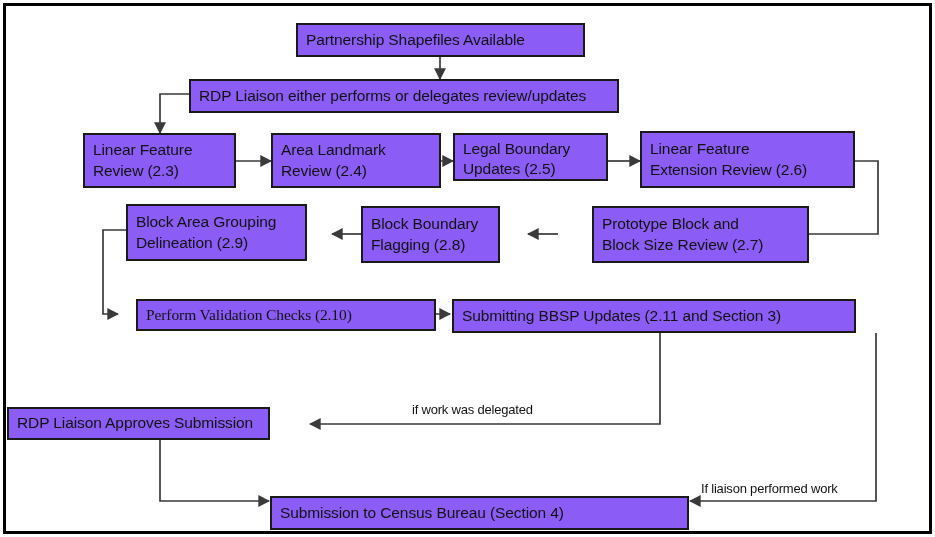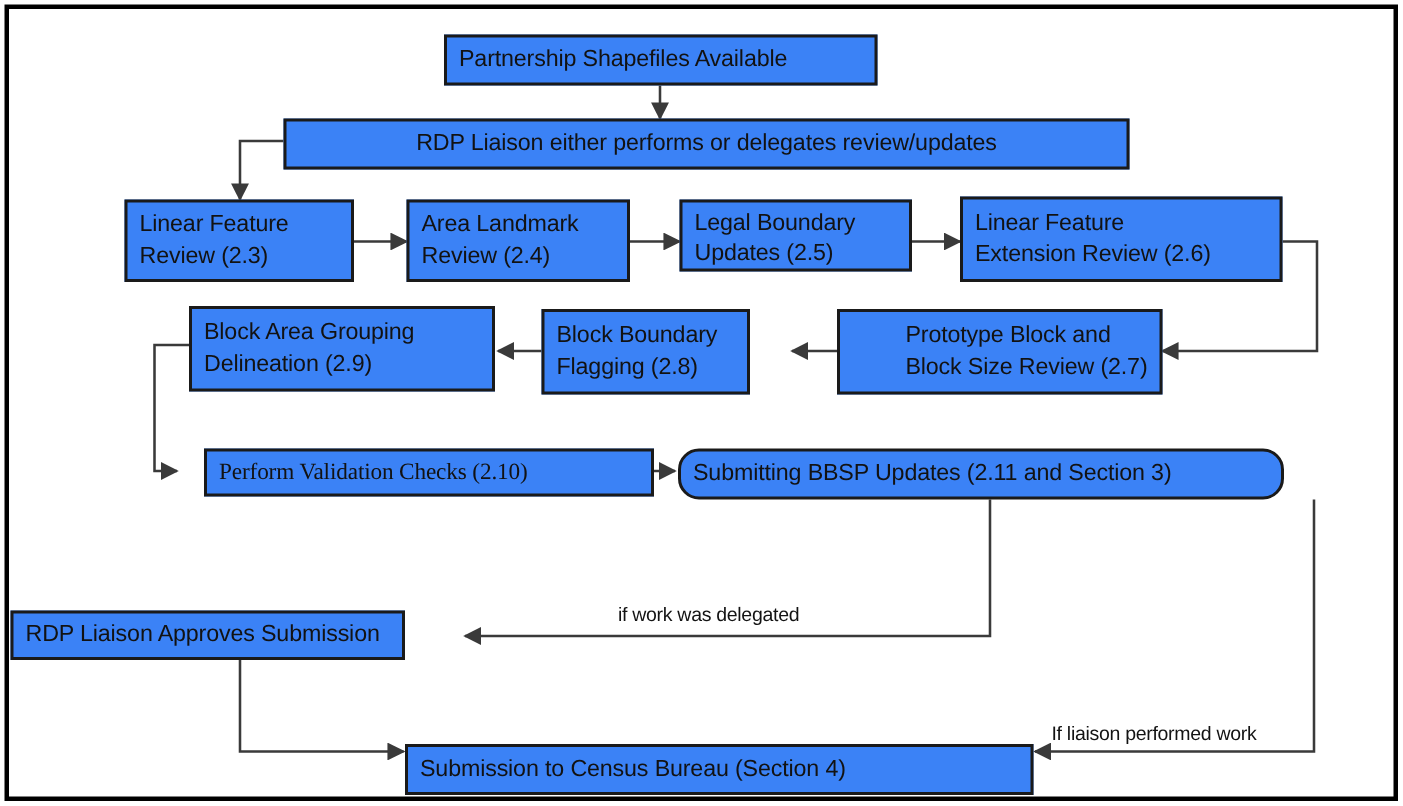--- a/index.html
+++ b/index.html
@@ -34,21 +34,21 @@
     left: 0;
     top: 0;
     width: 935px;
     height: 537px;
     pointer-events: none;
   }
   .node {
     position: absolute;
     box-sizing: border-box;
     border: 2px solid #1a1a1a;
-    background: #3b82f6;
+    background: #8b5cf6;
     display: flex;
     align-items: center;
     padding: 0 8px;
     font-size: 15.5px;
     line-height: 1.30;
     color: #121212;
     letter-spacing: -0.1px;
   }
   .node .txt {
     display: block;
@@ -90,64 +90,64 @@
       <path d="M 660 333 L 660 424 L 310 424"></path>
       <path d="M 160 440 L 160 501 L 269 501"></path>
       <path d="M 876 333 L 876 501 L 690 501"></path>
     </g>
   </svg>
 
   <div class="node" style="left:296px; top:23px; width:289px; height:34px;">
     <span class="txt">Partnership Shapefiles Available</span>
   </div>
 
-  <div class="node" style="left:189px; top:79px; width:564px; height:34px;justify-content:center;">
+  <div class="node" style="left:189px; top:79px; width:430px; height:34px;">
     <span class="txt">RDP Liaison either performs or delegates review/updates</span>
   </div>
 
   <div class="node" style="left:83px; top:133px; width:153px; height:55px;">
     <span class="txt">Linear Feature
 Review (2.3)</span>
   </div>
 
-  <div class="node" style="left:271px; top:133px; width:149px; height:55px;">
+  <div class="node" style="left:271px; top:133px; width:170px; height:55px;">
     <span class="txt">Area Landmark
 Review (2.4)</span>
   </div>
 
   <div class="node" style="left:453px; top:133px; width:155px; height:48px;align-items:flex-end;">
     <span class="txt">Legal Boundary
 Updates (2.5)</span>
   </div>
 
   <div class="node" style="left:640px; top:131px; width:215px; height:57px;">
     <span class="txt">Linear Feature
 Extension Review (2.6)</span>
   </div>
 
-  <div class="node" style="left:558px; top:206px; width:217px; height:57px;justify-content:flex-end;">
+  <div class="node" style="left:592px; top:206px; width:217px; height:57px;">
     <span class="txt">Prototype Block and
 Block Size Review (2.7)</span>
   </div>
 
   <div class="node" style="left:361px; top:206px; width:139px; height:57px;">
     <span class="txt">Block Boundary
 Flagging (2.8)</span>
   </div>
 
-  <div class="node" style="left:126px; top:204px; width:204px; height:57px;">
+  <div class="node" style="left:126px; top:204px; width:181px; height:57px;">
     <span class="txt">Block Area Grouping
 Delineation (2.9)</span>
   </div>
 
   <div class="node" style="left:136px; top:299px; width:300px; height:32px;font-family:Liberation Serif, serif;">
     <span class="txt">Perform Validation Checks (2.10)</span>
   </div>
 
-  <div class="node" style="left:452px; top:299px; width:404px; height:34px;border-radius:14px;">
+  <div class="node" style="left:452px; top:299px; width:404px; height:34px;">
     <span class="txt">Submitting BBSP Updates (2.11 and Section 3)</span>
   </div>
 
   <div class="node" style="left:7px; top:407px; width:263px; height:33px;">
     <span class="txt">RDP Liaison Approves Submission</span>
   </div>
 
   <div class="node" style="left:270px; top:484px; width:419px; height:34px;margin-top:12px;">
     <span class="txt">Submission to Census Bureau (Section 4)</span>
   </div>

